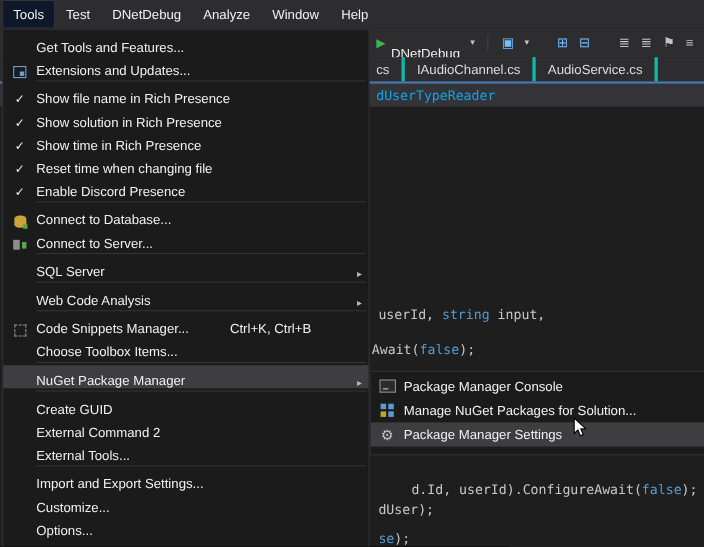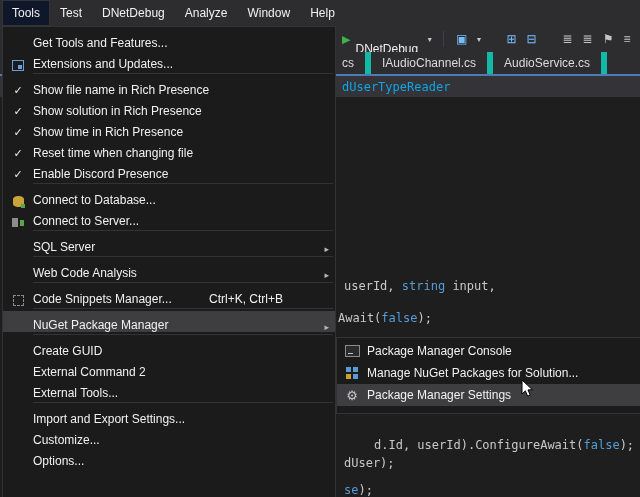--- a/index.html
+++ b/index.html
@@ -21,21 +21,21 @@
   .caret{color:#C5C5C5;font-size:7px;margin:0 3px;}
   .tbsep{width:1px;height:16px;background:#3F3F46;margin:0 7px;}
   .tbi{color:#C5C5C5;font-size:12px;margin:0 5px;line-height:1;}
   .tbi.blue{color:#75BEFF;}
   .gap{width:16px;}
 
   
   .tabstrip{position:absolute;left:0;top:52px;width:640px;height:22px;background:#2D2D30;
             display:flex;align-items:center;z-index:1;}
   .tabs{display:flex;margin-left:336px;height:22px;}
-  .tab{display:flex;align-items:center;padding:0 11px;color:#DCDCDC;border-right:6px solid #14b8a6;}
+  .tab{display:flex;align-items:center;padding:0 11px;color:#DCDCDC;border-right:3px solid #14b8a6;}
   .tab.partial{padding-left:6px;}
   .accentline{position:absolute;left:0;top:74px;width:640px;height:2px;z-index:1;}
 
   
   .navstrip{position:absolute;left:0;top:76px;width:640px;height:21px;background:#333338;z-index:1;
             display:flex;align-items:center;}
   .navtext{margin-left:342px;color:#0ea5e9;font-family:"DejaVu Sans Mono",monospace;font-size:12px;}
 
   
   .code{position:absolute;font-family:"DejaVu Sans Mono",monospace;font-size:12px;color:#C8C8C8;
@@ -222,20 +222,24 @@
       <span class="arrow">▸</span>
     </div>
     <div class="msep"></div>
     <div class="mi">
       <span class="icol">
           <span class="snippets-icon"></span>
         </span>
       <span class="lbl">Code Snippets Manager...</span>
       <span class="sc">Ctrl+K, Ctrl+B</span>
     </div>
+    <div class="mi">
+      <span class="icol"></span>
+        <span class="lbl">Choose Toolbox Items...</span>
+    </div>
     <div class="msep"></div>
     <div class="mi hl">
       <span class="icol"></span>
         <span class="lbl">NuGet Package Manager</span>
       <span class="arrow">▸</span>
     </div>
     <div class="msep"></div>
     <div class="mi">
       <span class="icol"></span>
         <span class="lbl">Create GUID</span>

